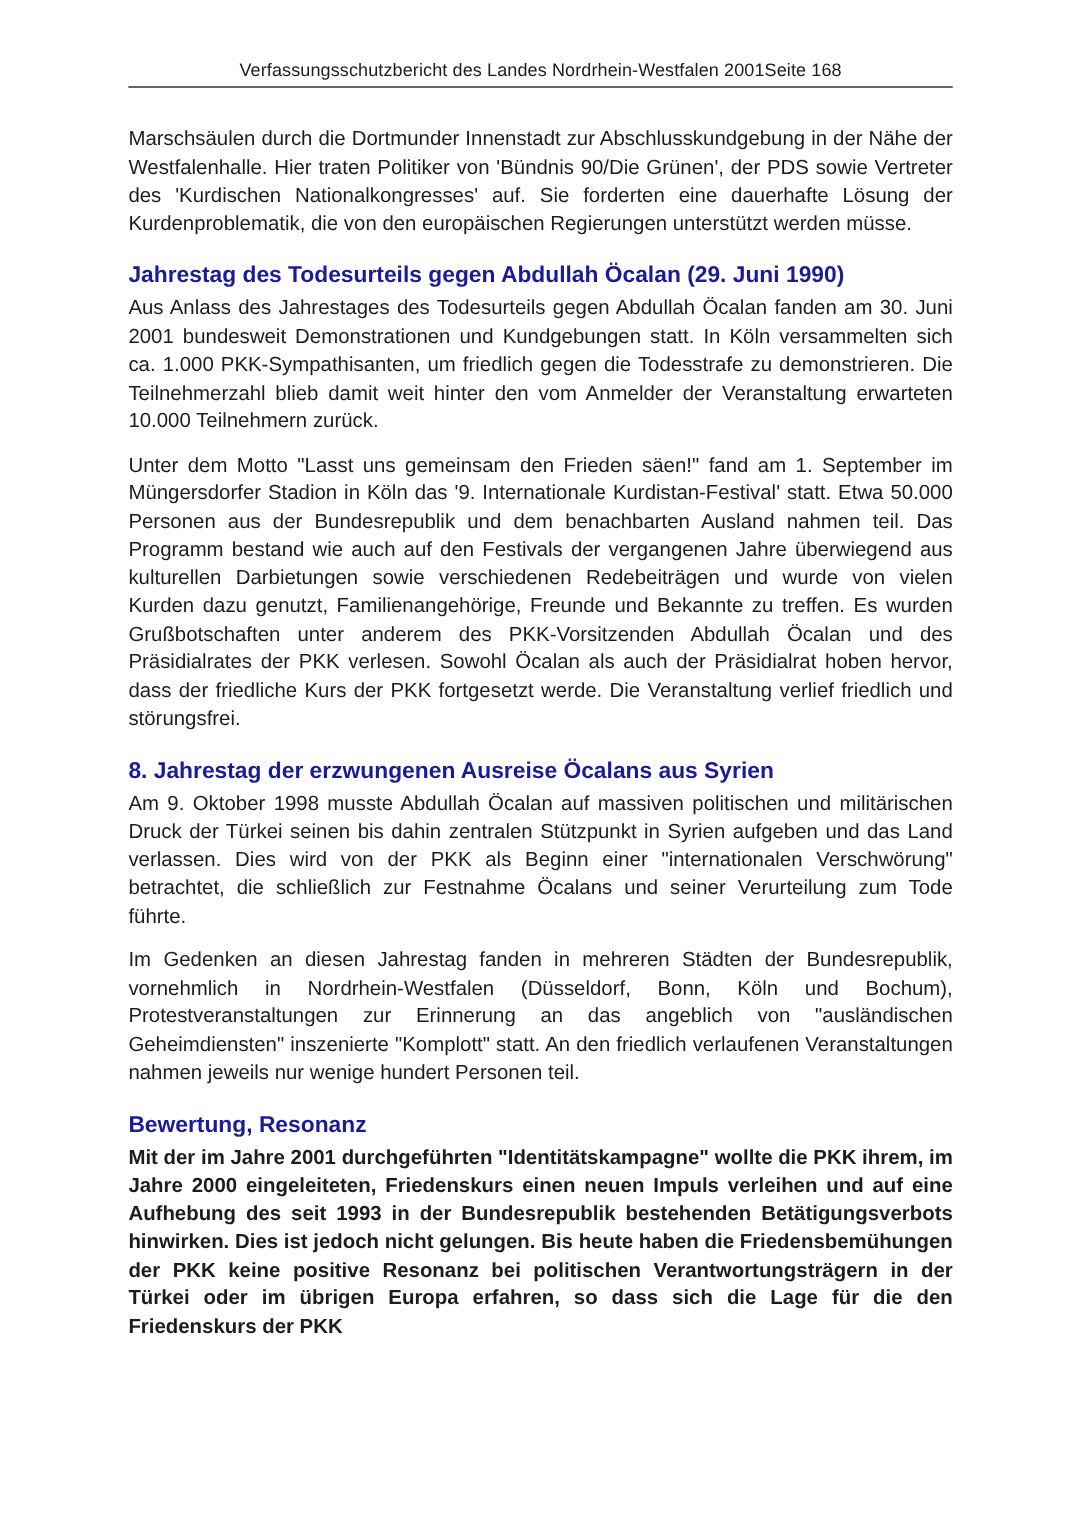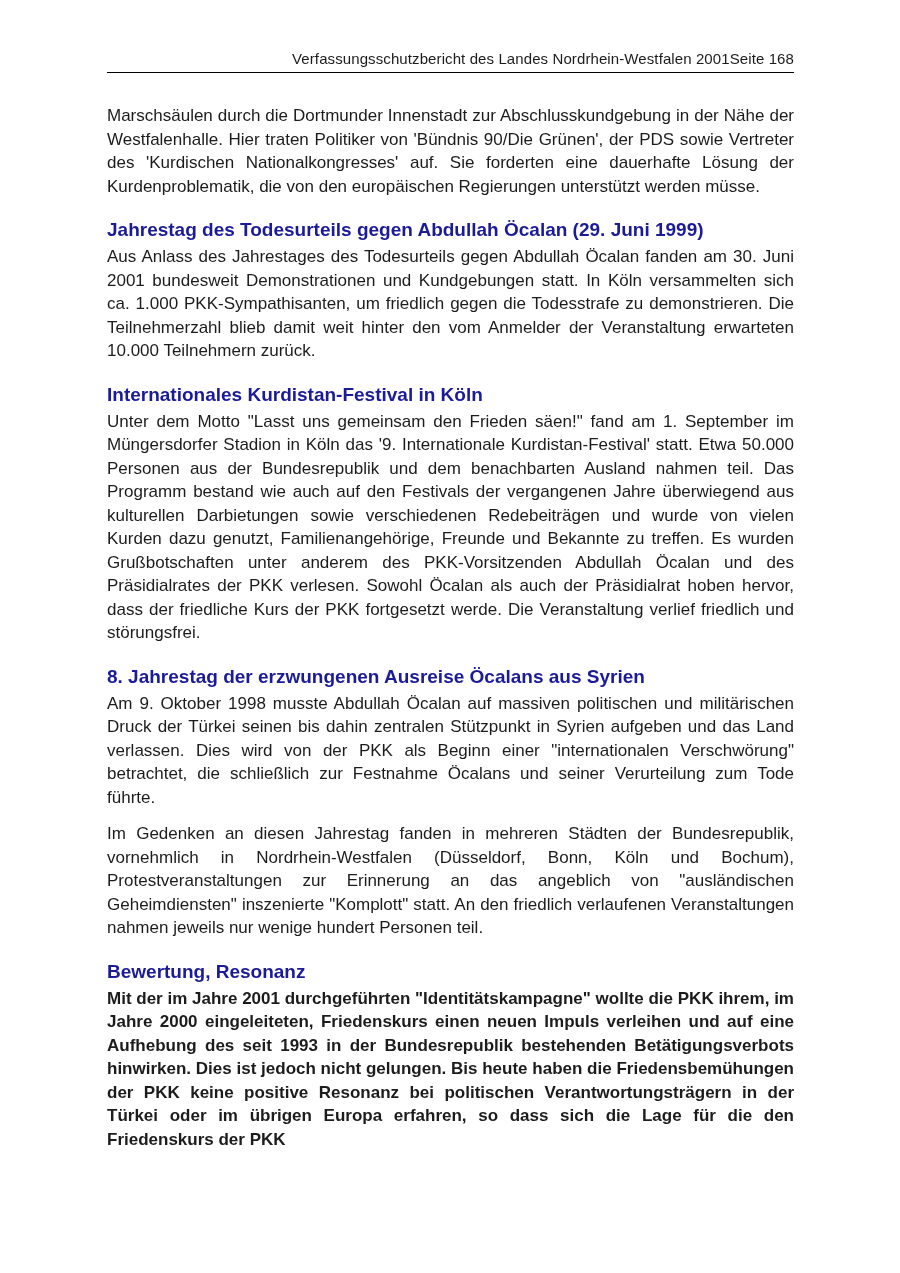--- a/index.html
+++ b/index.html
@@ -15,21 +15,21 @@
     position: relative;
     overflow: hidden;
     box-sizing: border-box;
   }
   .page {
     padding: 50px 106px 0 107px;
     box-sizing: border-box;
   }
   .running-header {
     display: flex;
-    justify-content: flex-end;
+    justify-content: center;
     align-items: baseline;
     font-size: 15px;
     letter-spacing: 0.1px;
     color: #1c1c1c;
     padding-bottom: 5px;
     border-bottom: 1.5px solid #000000;
   }
   .doc-body {
     margin-top: 31px;
     font-size: 17px;
@@ -62,25 +62,24 @@
   <div class="running-header">
     <span>Verfassungsschutzbericht des Landes Nordrhein-Westfalen 2001</span>
     <span>Seite 168</span>
   </div>
 
   <div class="doc-body">
 
     <p class="para">Marschsäulen durch die Dortmunder Innenstadt zur Abschlusskundgebung in der Nähe der Westfalenhalle. Hier traten Politiker von 'Bündnis 90/Die Grünen', der PDS sowie Vertreter des 'Kurdischen Nationalkongresses' auf. Sie forderten eine dauerhafte Lösung der Kurdenproblematik, die von den europäischen Regierungen unterstützt werden müsse.</p>
 
 
-    <h2 class="sec-heading">Jahrestag des Todesurteils gegen Abdullah Öcalan (29. Juni 1999)</h2>
+    <h2 class="sec-heading">Jahrestag des Todesurteils gegen Abdullah Öcalan (29. Juni 1990)</h2>
 
     <p class="para">Aus Anlass des Jahrestages des Todesurteils gegen Abdullah Öcalan fanden am 30. Juni 2001 bundesweit Demonstrationen und Kundgebungen statt. In Köln versammelten sich ca. 1.000 PKK-Sympathisanten, um friedlich gegen die Todesstrafe zu demonstrieren. Die Teilnehmerzahl blieb damit weit hinter den vom Anmelder der Veranstaltung erwarteten 10.000 Teilnehmern zurück.</p>
 
-    <h2 class="sec-heading">Internationales Kurdistan-Festival in Köln</h2>
 
     <p class="para">Unter dem Motto "Lasst uns gemeinsam den Frieden säen!" fand am 1. September im Müngersdorfer Stadion in Köln das '9. Internationale Kurdistan-Festival' statt. Etwa 50.000 Personen aus der Bundesrepublik und dem benachbarten Ausland nahmen teil. Das Programm bestand wie auch auf den Festivals der vergangenen Jahre überwiegend aus kulturellen Darbietungen sowie verschiedenen Redebeiträgen und wurde von vielen Kurden dazu genutzt, Familienangehörige, Freunde und Bekannte zu treffen. Es wurden Grußbotschaften unter anderem des PKK-Vorsitzenden Abdullah Öcalan und des Präsidialrates der PKK verlesen. Sowohl Öcalan als auch der Präsidialrat hoben hervor, dass der friedliche Kurs der PKK fortgesetzt werde. Die Veranstaltung verlief friedlich und störungsfrei.</p>
 
     <h2 class="sec-heading">8. Jahrestag der erzwungenen Ausreise Öcalans aus Syrien</h2>
 
     <p class="para">Am 9. Oktober 1998 musste Abdullah Öcalan auf massiven politischen und militärischen Druck der Türkei seinen bis dahin zentralen Stützpunkt in Syrien aufgeben und das Land verlassen. Dies wird von der PKK als Beginn einer "internationalen Verschwörung" betrachtet, die schließlich zur Festnahme Öcalans und seiner Verurteilung zum Tode führte.</p>
 
     <p class="para">Im Gedenken an diesen Jahrestag fanden in mehreren Städten der Bundesrepublik, vornehmlich in Nordrhein-Westfalen (Düsseldorf, Bonn, Köln und Bochum), Protestveranstaltungen zur Erinnerung an das angeblich von "ausländischen Geheimdiensten" inszenierte "Komplott" statt. An den friedlich verlaufenen Veranstaltungen nahmen jeweils nur wenige hundert Personen teil.</p>
 
     <h2 class="sec-heading">Bewertung, Resonanz</h2>

